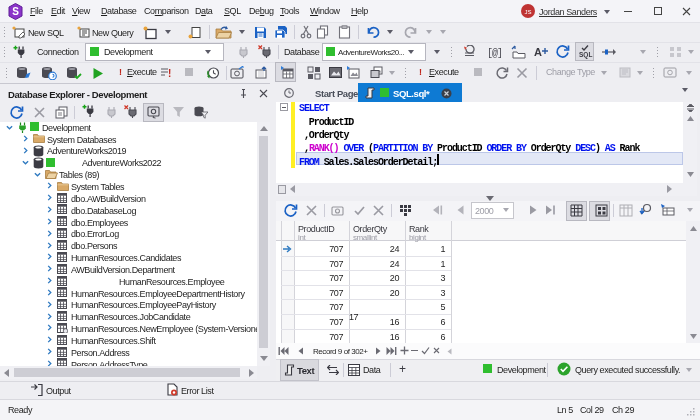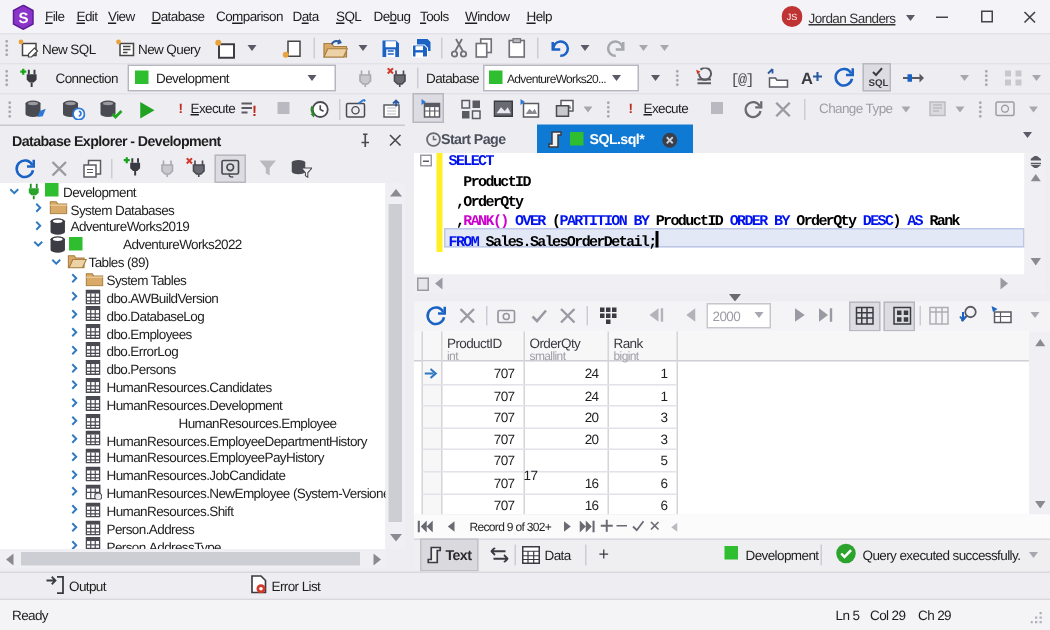--- a/index.html
+++ b/index.html
@@ -455,21 +455,21 @@
       </svg></span>
     <div class="treerow" style="left:71px;top:253.04px;">HumanResources.Candidates</div>
     <svg class="chev" style="left:46px;top:265.17999999999995px;width:7px;height:7px;" viewBox="0 0 8 8">
       <path d="M2.5 1 L5.5 4 L2.5 7" fill="none" stroke="#2e79c0" stroke-width="1.5"></path>
     </svg>
     <span class="ico" style="left:57px;top:263.67999999999995px;"><svg width="10" height="10" viewBox="0 0 10 10">
         <rect x="0.5" y="0.5" width="9" height="9" fill="#fff" stroke="#4a4a52"></rect>
         <rect x="0.5" y="0.5" width="9" height="2.2" fill="#4a4a52"></rect>
         <path d="M0.5 5.3 h9 M0.5 7.6 h9 M3.5 2.7 v6.8 M6.5 2.7 v6.8" stroke="#4a4a52" stroke-width="0.8"></path>
       </svg></span>
-    <div class="treerow" style="left:71px;top:264.87999999999994px;">HumanResources.Development</div>
+    <div class="treerow" style="left:71px;top:264.87999999999994px;">AWBuildVersion.Department</div>
     <svg class="chev" style="left:46px;top:277.02px;width:7px;height:7px;" viewBox="0 0 8 8">
       <path d="M2.5 1 L5.5 4 L2.5 7" fill="none" stroke="#2e79c0" stroke-width="1.5"></path>
     </svg>
     <span class="ico" style="left:57px;top:275.52px;"><svg width="10" height="10" viewBox="0 0 10 10">
         <rect x="0.5" y="0.5" width="9" height="9" fill="#fff" stroke="#4a4a52"></rect>
         <rect x="0.5" y="0.5" width="9" height="2.2" fill="#4a4a52"></rect>
         <path d="M0.5 5.3 h9 M0.5 7.6 h9 M3.5 2.7 v6.8 M6.5 2.7 v6.8" stroke="#4a4a52" stroke-width="0.8"></path>
       </svg></span>
     <div class="treerow" style="left:71px;top:276.71999999999997px;padding-left:48px;">HumanResources.Employee</div>
     <svg class="chev" style="left:46px;top:288.86px;width:7px;height:7px;" viewBox="0 0 8 8">
@@ -554,21 +554,21 @@
     <path d="M1 0 v8 L6 4 Z" fill="#8a8a92"></path>
   </svg>
 
 <div class="abs" style="left:270px;top:83px;width:6px;height:298px;background:#eeeef2;"></div>
 
 <div class="abs" style="left:276px;top:83px;width:424px;height:19px;background:#eeeef2;"></div>
 <svg class="ico" style="left:284px;top:88px;" width="10" height="10" viewBox="0 0 10 10">
   <circle cx="5" cy="5" r="4.3" fill="none" stroke="#6a6a72" stroke-width="1.2"></circle>
   <path d="M5 2.5 v2.5 h2" fill="none" stroke="#6a6a72" stroke-width="1"></path>
 </svg>
-<div class="lbl" style="left:294px;top:88px;font-weight:bold;color:#4a4f5a;font-size:9.5px;">Start Page</div>
+<div class="lbl" style="left:315px;top:88px;font-weight:bold;color:#4a4f5a;font-size:9.5px;">Start Page</div>
 <div class="abs" style="left:358px;top:83px;width:104px;height:19px;background:#0e7ad3;"></div>
 <svg class="ico" style="left:364px;top:87px;" width="12" height="12" viewBox="0 0 12 12">
   <path d="M4 1 h6 v2 h-2 v8 h-6 v-2 h2 Z" fill="#f0f0f0" stroke="#3a3a42" stroke-width="1"></path>
 </svg>
 <div class="gsq" style="left:380px;top:88px;"></div>
 <div class="lbl" style="left:393px;top:88px;font-weight:bold;color:#fff;font-size:9.5px;">SQL.sql*</div>
 <svg class="ico" style="left:441px;top:88px;" width="11" height="11" viewBox="0 0 11 11">
   <circle cx="5.5" cy="5.5" r="5" fill="#3a3f4a"></circle>
   <path d="M3.5 3.5 l4 4 M7.5 3.5 l-4 4" stroke="#cdd2da" stroke-width="1.2"></path>
 </svg>

